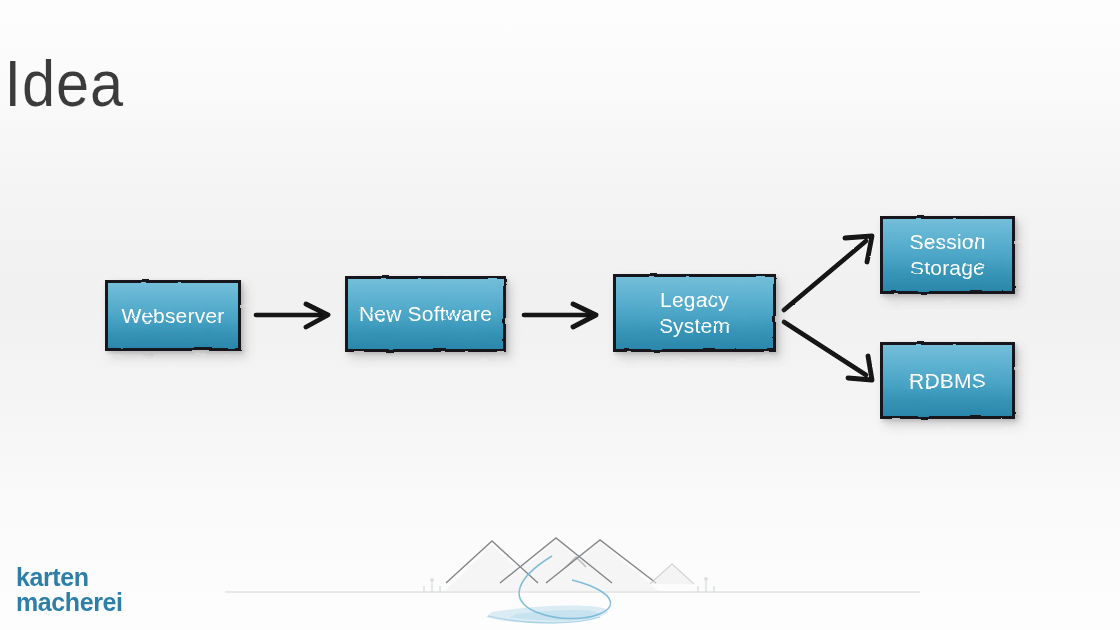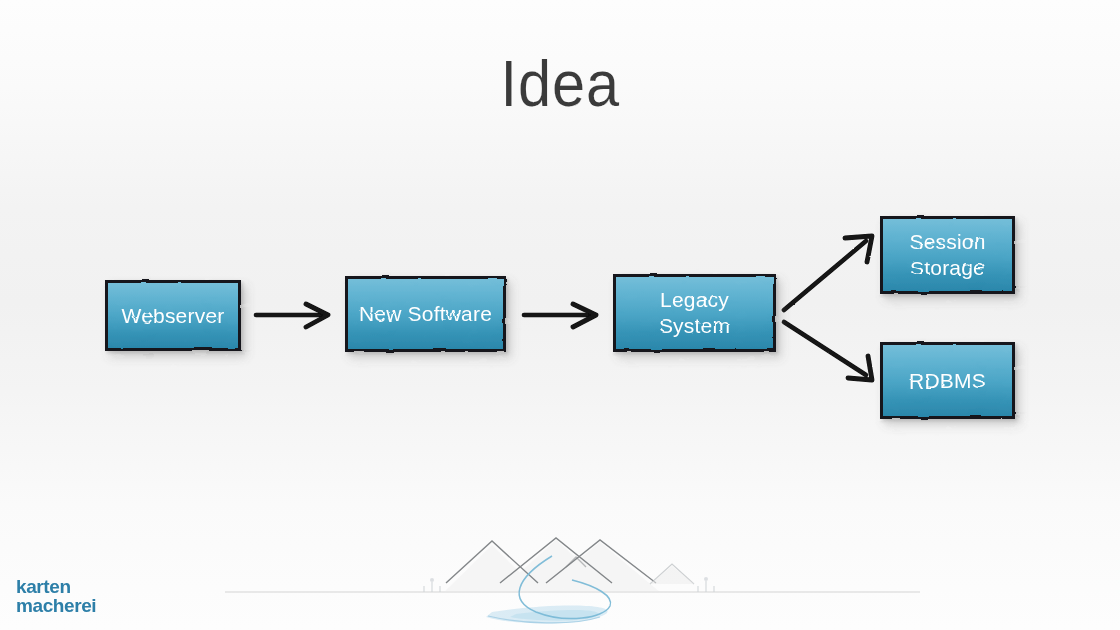--- a/index.html
+++ b/index.html
@@ -22,21 +22,21 @@
         #f4f4f4 62%,
         #fafafa 80%,
         #fdfdfd 100%);
     overflow:hidden;
   }
 
   
   #title {
     position:absolute;
     top:52px; left:0; width:100%;
-    text-align:center;
+    text-align:left;
     font-size:64px;
     line-height:1;
     font-weight:300;
     letter-spacing:1px;
     color:#3b3b3b;
   }
   #title .thin {
     display:inline-block;
     transform:scaleX(0.93);
     -webkit-text-stroke:0.15px #fafafa;
@@ -88,21 +88,21 @@
     width:1120px; height:110px;
     pointer-events:none;
   }
 
   
   #logo {
     position:absolute;
     left:16px; bottom:14px;
     color:#2d7fa8;
     font-weight:bold;
-    font-size:19px;
+    font-size:25px;
     line-height:1.03;
     letter-spacing:-0.4px;
   }
 </style>
 </head>
 <body>
 
 <div id="slide">
 
   <svg width="0" height="0" style="position:absolute">

